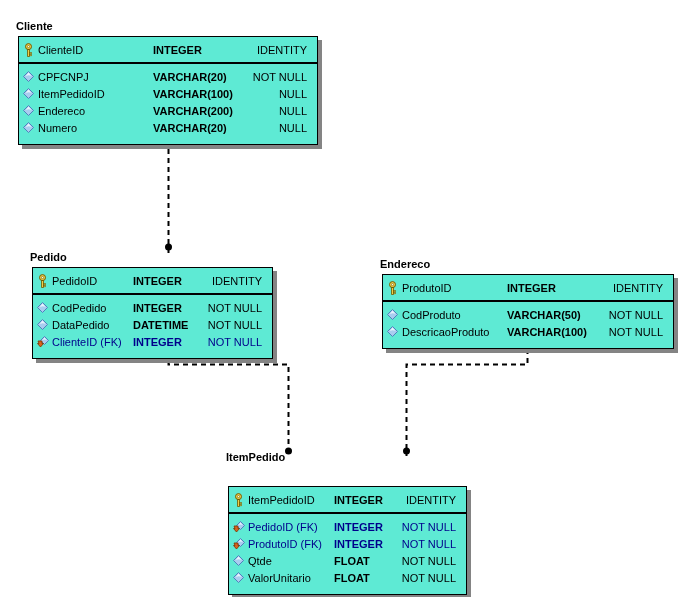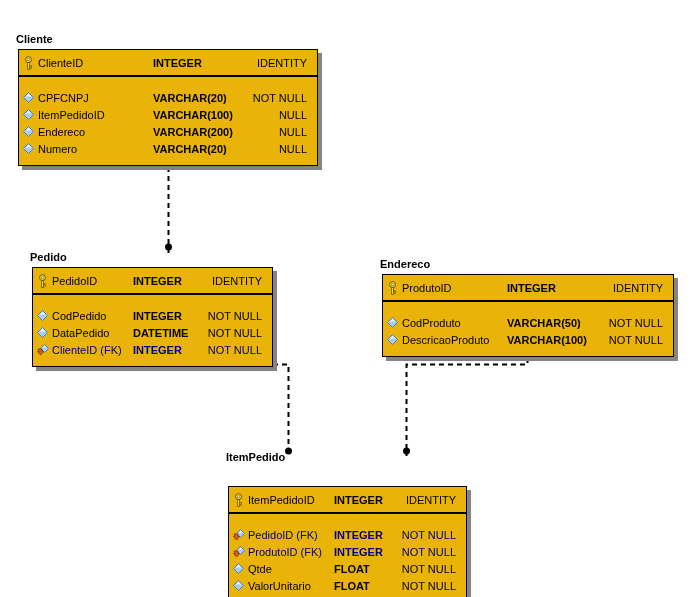--- a/index.html
+++ b/index.html
@@ -9,50 +9,50 @@
     font-family:"Liberation Sans", sans-serif;
     font-size:11px;color:#000;
   }
   #connector-layer{position:absolute;left:0;top:0;z-index:1;}
   .entity{position:absolute;z-index:2;}
   .entity-title{
     font-weight:bold;font-size:11px;line-height:13px;height:13px;
     margin:0 0 3px -2px;white-space:nowrap;
   }
   .entity-box{
-    background:#eab308;border:1px solid #000;
+    background:#5eead4;border:1px solid #000;
     box-shadow:4px 4px 0 #848484;
   }
   .row{
     display:flex;align-items:center;
     height:17px;padding:0 10px 0 4px;white-space:nowrap;
   }
   .header-row{height:25px;}
   .entity-sep{border-top:2px solid #000;height:0;}
-  .entity-body{padding:12px 0 8px 0;}
+  .entity-body{padding:4px 0 8px 0;}
   .icon-slot{width:15px;flex:none;display:inline-flex;align-items:center;}
   .icon-slot svg{display:block;}
   .col.name{flex:none;width:var(--namew,100px);overflow:visible;}
   .col.type{flex:1;font-weight:bold;}
   .col.null{flex:none;text-align:right;}
   .row.fk{color:#00008B;}
 </style>
 </head>
 <body>
 
 <svg id="connector-layer" width="691" height="597" viewBox="0 0 691 597">
     <polyline points="168.5,140 168.5,253" fill="none" stroke="#000000" stroke-width="2" stroke-dasharray="5 4"></polyline>
     <circle cx="168.5" cy="247" r="3.5" fill="#000000"></circle>
     <polyline points="168.5,352 168.5,364.5 288.5,364.5 288.5,456" fill="none" stroke="#000000" stroke-width="2" stroke-dasharray="5 4"></polyline>
     <circle cx="288.5" cy="451" r="3.5" fill="#000000"></circle>
     <polyline points="527.5,340 527.5,364.5 406.5,364.5 406.5,456" fill="none" stroke="#000000" stroke-width="2" stroke-dasharray="5 4"></polyline>
     <circle cx="406.5" cy="451" r="3.5" fill="#000000"></circle>
   </svg>
 
-<div class="entity" style="left: 18px; top: 33px; --namew: 115px;">
+<div class="entity" style="left: 18px; top: 20px; --namew: 115px;">
     <div class="entity-title">Cliente</div>
     <div class="entity-box" style="width: 298px;">
       <div class="row header-row">
         <span class="icon-slot">
           <svg width="11" height="14" viewBox="0 0 11 14">
     <circle cx="5.5" cy="3.6" r="3" fill="#EFCE4A" stroke="#6E5A00" stroke-width="1"></circle>
     <circle cx="5.5" cy="3.6" r="1.1" fill="#FFFDF0" stroke="#6E5A00" stroke-width="0.6"></circle>
     <rect x="4.6" y="6.4" width="1.8" height="7" fill="#EFCE4A" stroke="#6E5A00" stroke-width="0.8"></rect>
     <rect x="6.4" y="9.6" width="2.2" height="1.2" fill="#EFCE4A" stroke="#6E5A00" stroke-width="0.6"></rect>
     <rect x="6.4" y="11.6" width="2.2" height="1.2" fill="#EFCE4A" stroke="#6E5A00" stroke-width="0.6"></rect>

